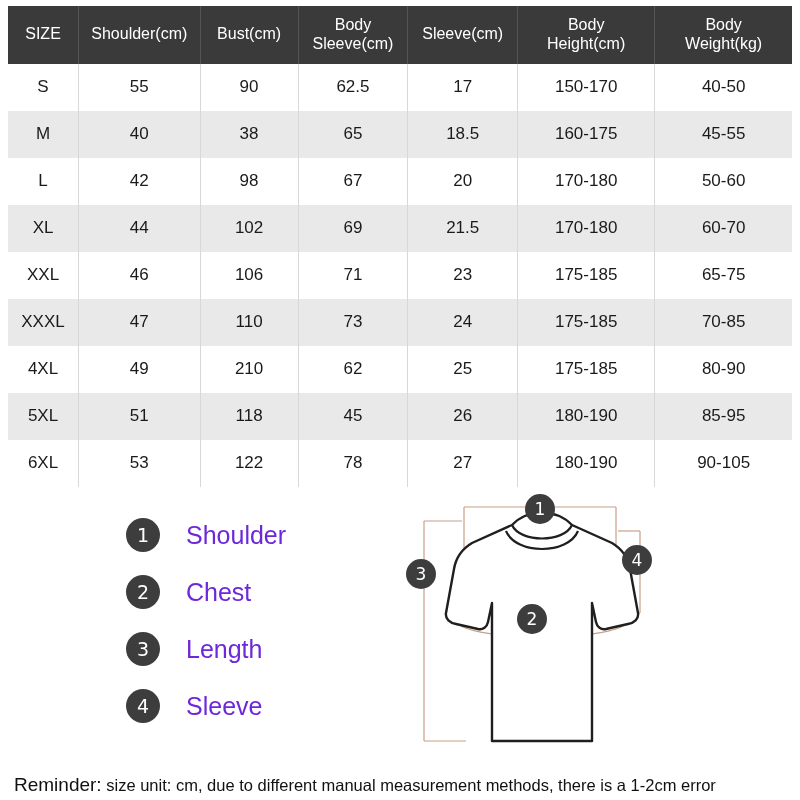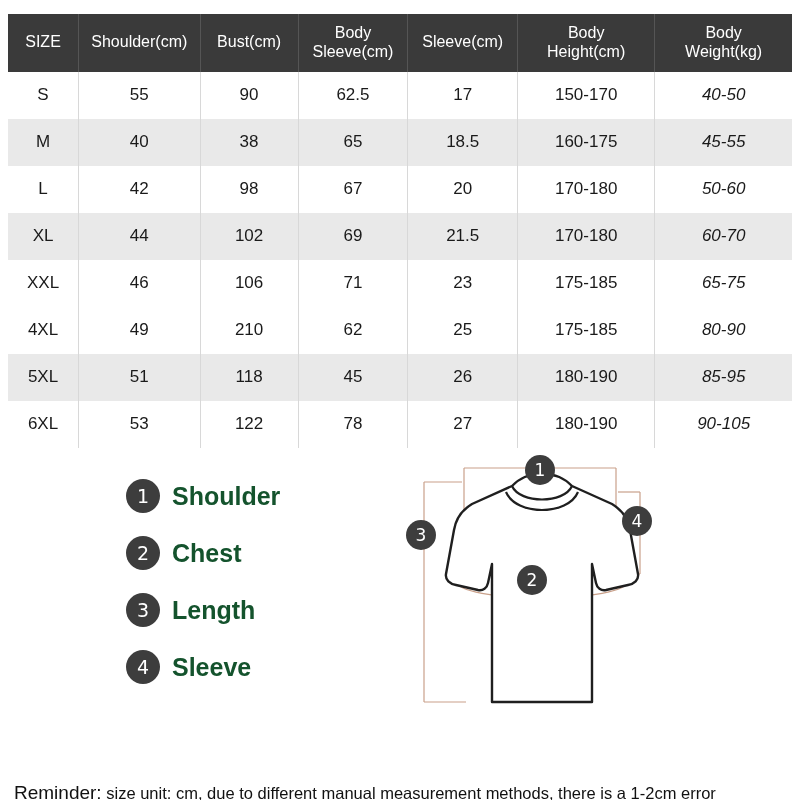--- a/index.html
+++ b/index.html
@@ -21,21 +21,21 @@
     height: 800px;
     box-sizing: border-box;
     padding: 0 8px;
   }
 
   
   table.size-table {
     width: 784px;
     border-collapse: collapse;
     table-layout: fixed;
-    margin-top: 14px;
+    margin-top: 6px;
   }
   table.size-table th {
     background: #3a3a3a;
     color: #ffffff;
     font-weight: normal;
     font-size: 16px;
     line-height: 1.18;
     padding: 10px 2px;
     text-align: center;
     vertical-align: middle;
@@ -43,21 +43,21 @@
   }
   table.size-table th:last-child { border-right: none; }
   table.size-table td {
     text-align: center;
     vertical-align: middle;
     font-size: 17px;
     color: #1a1a1a;
     height: 45px;
     border-right: 1px solid #d8d8d8;
   }
-  table.size-table td:last-child { border-right: none; font-style: italic; }
+  table.size-table td:last-child { border-right: none; }
   table.size-table tr.row-odd td { background: #ffffff; }
   table.size-table tr.row-even td { background: #e9e9e9; }
 
   col.c-size    { width: 9.0%; }
   col.c-shoulder{ width: 15.5%; }
   col.c-bust    { width: 12.5%; }
   col.c-length  { width: 14.0%; }
   col.c-sleeve  { width: 14.0%; }
   col.c-height  { width: 17.5%; }
   col.c-weight  { width: 17.5%; }
@@ -86,24 +86,23 @@
     background: #3d3d3d;
     color: #ffffff;
     font-size: 19px;
     display: flex;
     align-items: center;
     justify-content: center;
     flex: 0 0 auto;
     font-family: "DejaVu Sans", sans-serif;
   }
   .legend-label {
-    margin-left: 12px;
+    margin-left: 26px;
     font-size: 25px;
-    color: #14532d;
-    font-weight: bold;
+    color: #6d28d9;
   }
 
   
   .diagram {
     position: absolute;
     left: 392px;
     top: 0px;
     width: 330px;
     height: 262px;
   }
@@ -214,20 +213,29 @@
       </tr>
       <tr class="row-odd">
         <td>XXL</td>
         <td>46</td>
         <td>106</td>
         <td>71</td>
         <td>23</td>
         <td>175-185</td>
         <td>65-75</td>
       </tr>
+      <tr class="row-even">
+        <td>XXXL</td>
+        <td>47</td>
+        <td>110</td>
+        <td>73</td>
+        <td>24</td>
+        <td>175-185</td>
+        <td>70-85</td>
+      </tr>
       <tr class="row-odd">
         <td>4XL</td>
         <td>49</td>
         <td>210</td>
         <td>62</td>
         <td>25</td>
         <td>175-185</td>
         <td>80-90</td>
       </tr>
       <tr class="row-even">

